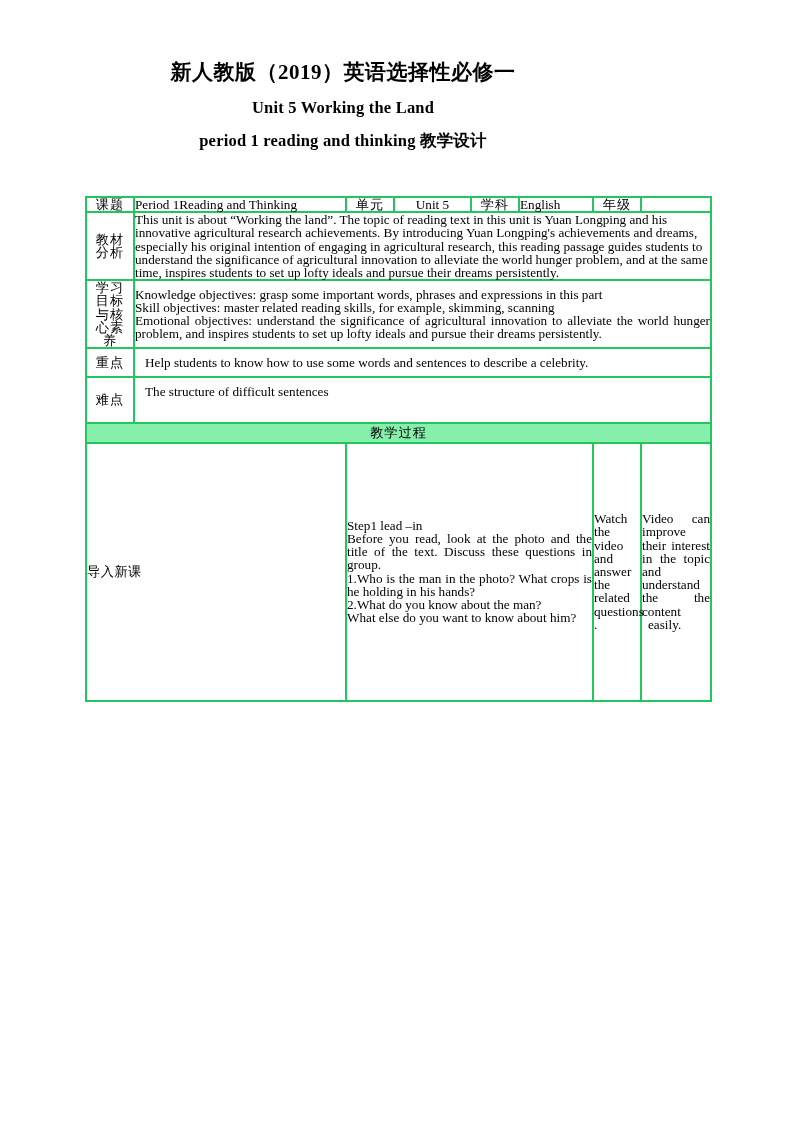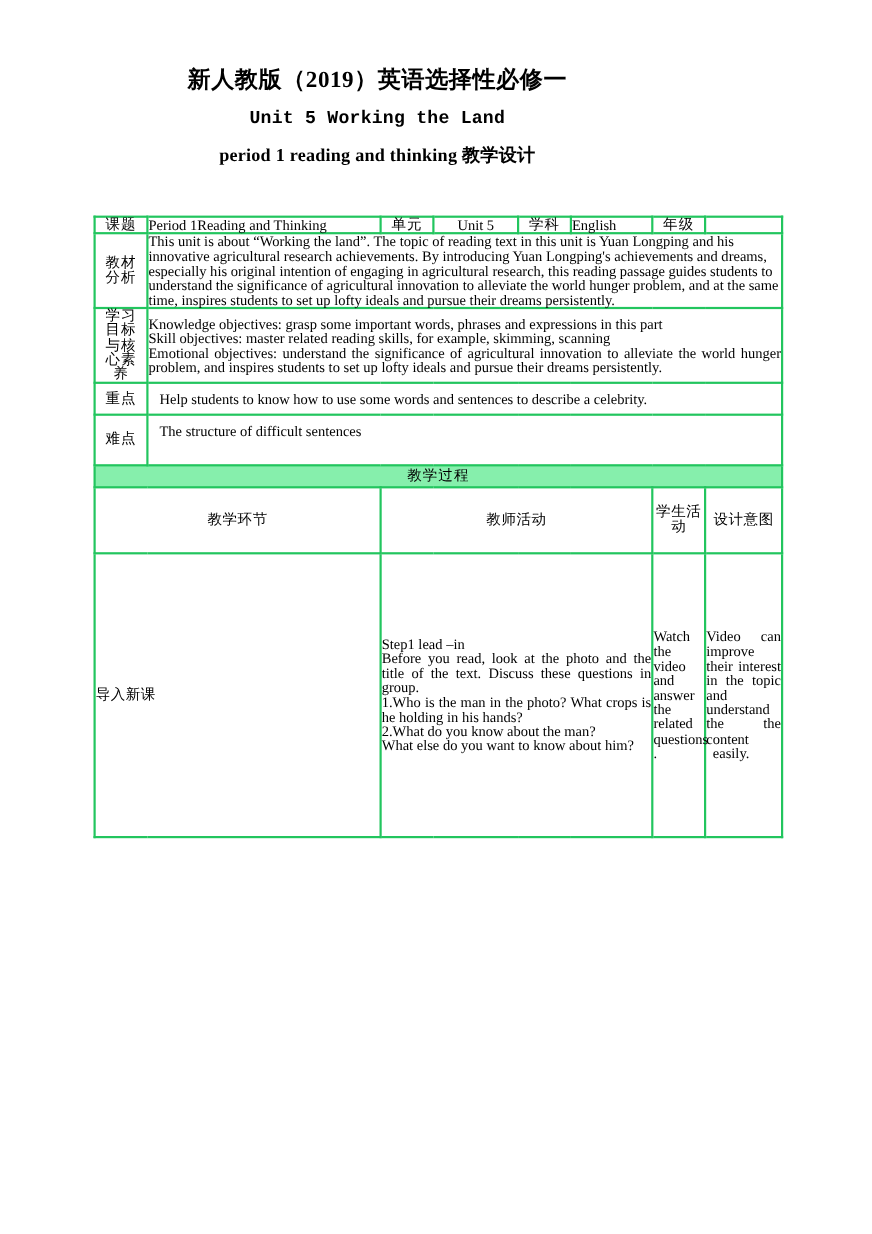--- a/index.html
+++ b/index.html
@@ -33,21 +33,20 @@
   }
   .title-main {
     font-size: 21px;
     letter-spacing: 0.5px;
     margin-bottom: 17px;
   }
   .title-sub1 {
     font-size: 16.5px;
     margin-bottom: 16px;
     letter-spacing: 0.2px;
-    font-family: Liberation Mono, monospace;
   }
   .title-sub2 {
     font-size: 16.5px;
     letter-spacing: 0.2px;
   }
 
   
   .doc-table {
     position: absolute;
     left: 85px;
@@ -222,29 +221,20 @@
 
     <tr>
       <td class="lbl cell-pad">难点</td>
       <td class="cell-pad left" colspan="7" style="padding:7px 9px 23px 10px">The structure of difficult sentences</td>
     </tr>
 
     <tr>
       <td class="band" colspan="8">教学过程</td>
     </tr>
 
-    <tr>
-      <td class="colhead colhead-tall" colspan="2" style="width:167px">教学环节</td>
-      <td class="colhead colhead-tall" colspan="4">教师活动</td>
-      <td class="colhead colhead-tall">
-        <div>学生活</div>
-        <div>动</div>
-      </td>
-      <td class="colhead colhead-tall">设计意图</td>
-    </tr>
 
     <tr class="row-tall">
       <td class="seg-label" colspan="2">导入新课</td>
       <td class="step-cell" colspan="4">
         <p class="step-title flush">Step1 lead –in</p>
         <p>Before you read, look at the photo and the title of the text. Discuss these questions in group.</p>
         <p>1.Who is the man in the photo? What crops is he holding in his hands?</p>
         <p class="flush">2.What do you know about the man?</p>
         <p class="flush">What else do you want to know about him?</p>
       </td>

